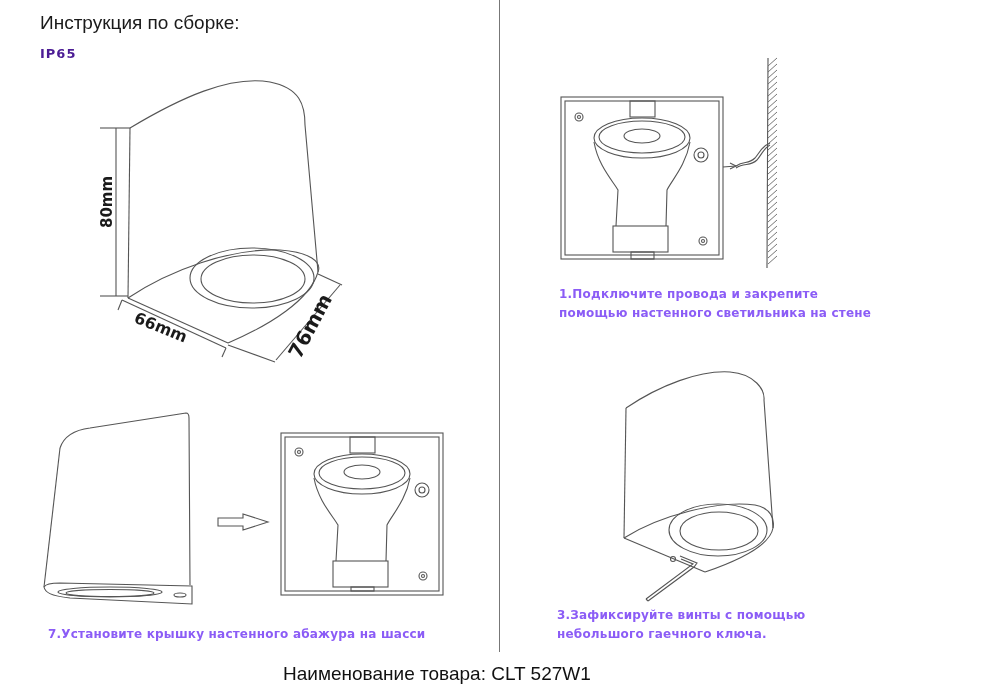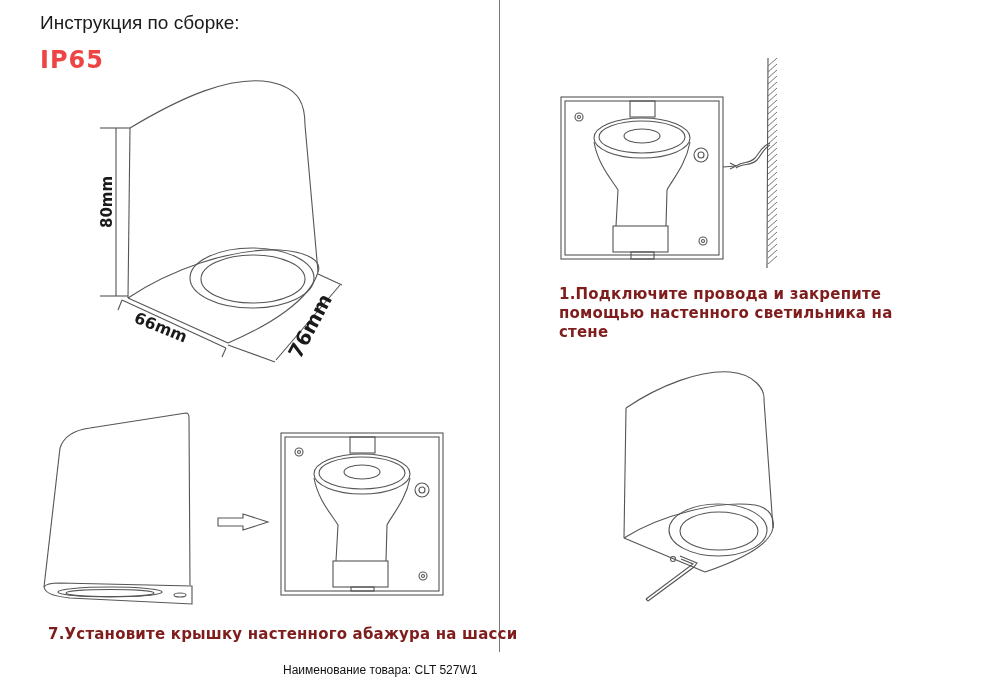--- a/index.html
+++ b/index.html
@@ -4,31 +4,31 @@
   <style>
     html, body { margin: 0; padding: 0; background: #ffffff; }
     body { width: 1000px; height: 690px; position: relative; overflow: hidden; }
     .page { position: absolute; left: 0; top: 0; width: 928px; height: 690px; }
     .title {
       position: absolute; left: 40px; top: 12px;
       font-family: "Liberation Sans", sans-serif; font-size: 19px; color: #1a1a1a;
     }
     .ip {
       position: absolute; left: 40px; top: 46px;
-      font-family: "DejaVu Sans", sans-serif; font-weight: bold; font-size: 24px; color: #ef4444;
+      font-family: "DejaVu Sans", sans-serif; font-weight: bold; font-size: 13px; color: #4c1d95;
       letter-spacing: 1px;
     }
     .caption {
       position: absolute;
-      font-family: "DejaVu Sans", sans-serif; font-weight: bold; font-size: 15px; color: #7f1d1d;
+      font-family: "DejaVu Sans", sans-serif; font-weight: bold; font-size: 12px; color: #8b5cf6;
       line-height: 19px; letter-spacing: 0.2px;
     }
     .footer {
       position: absolute; left: 283px; top: 663px;
-      font-family: "Liberation Sans", sans-serif; font-size: 12px; color: #111;
+      font-family: "Liberation Sans", sans-serif; font-size: 19px; color: #111;
     }
     .divider {
       position: absolute; left: 499px; top: 0; width: 1px; height: 652px; background: #777;
     }
     svg { position: absolute; left: 0; top: 0; }
     .ln { fill: none; stroke: #555; stroke-width: 1.1; }
     .dim-text { font-family: "DejaVu Sans", sans-serif; font-weight: bold; fill: #1a1a1a; }
   </style>
 </head>
 <body>
@@ -186,16 +186,18 @@
   <div class="caption" style="left:559px; top:285px;">
     <div>1.Подключите провода и закрепите</div>
     <div>помощью настенного светильника на стене</div>
   </div>
 
   <div class="caption" style="left:48px; top:625px;">
     <div>7.Установите крышку настенного абажура на шасси</div>
   </div>
 
   <div class="caption" style="left:557px; top:606px;">
+    <div>3.Зафиксируйте винты с помощью</div>
+    <div>небольшого гаечного ключа.</div>
   </div>
 
   <div class="footer">Наименование товара: CLT 527W1</div>
 </div>
 
 </body></html>

